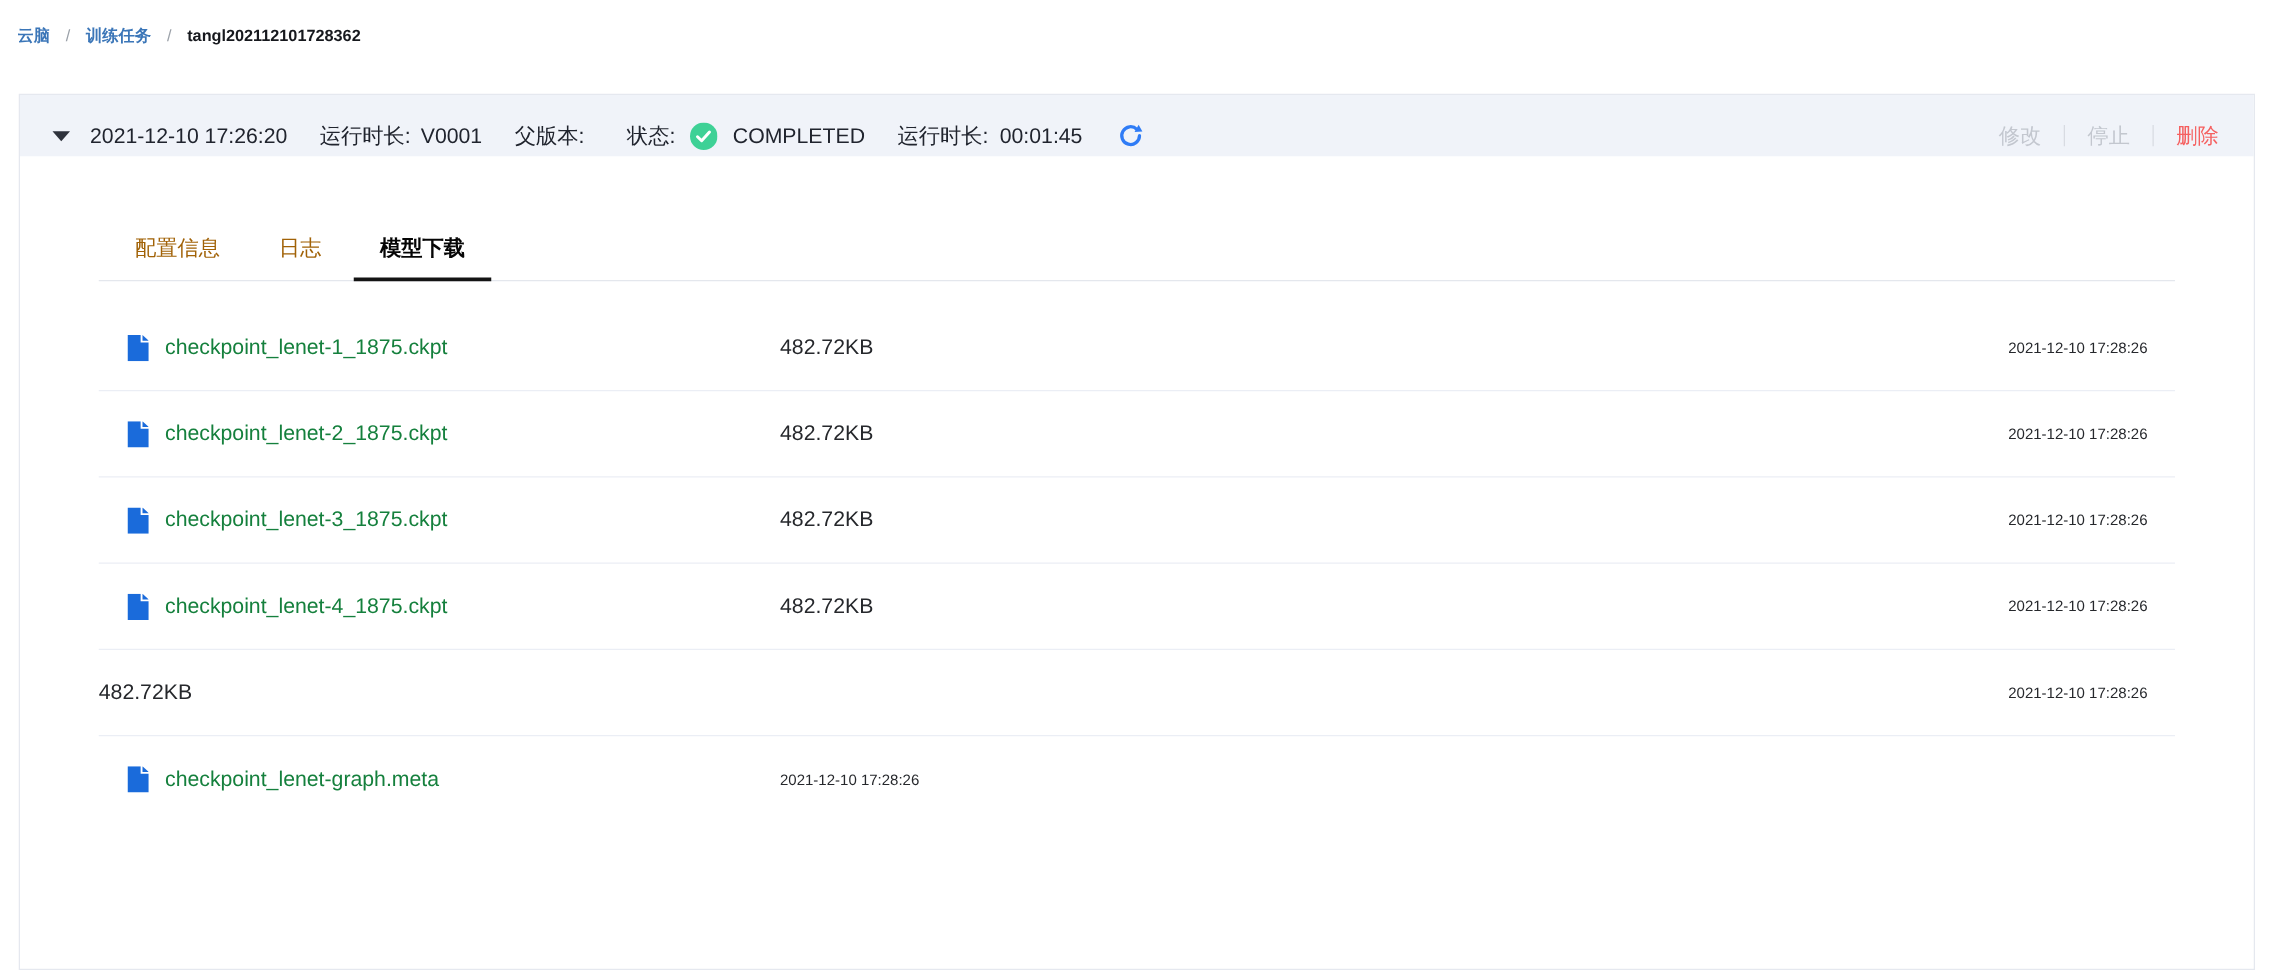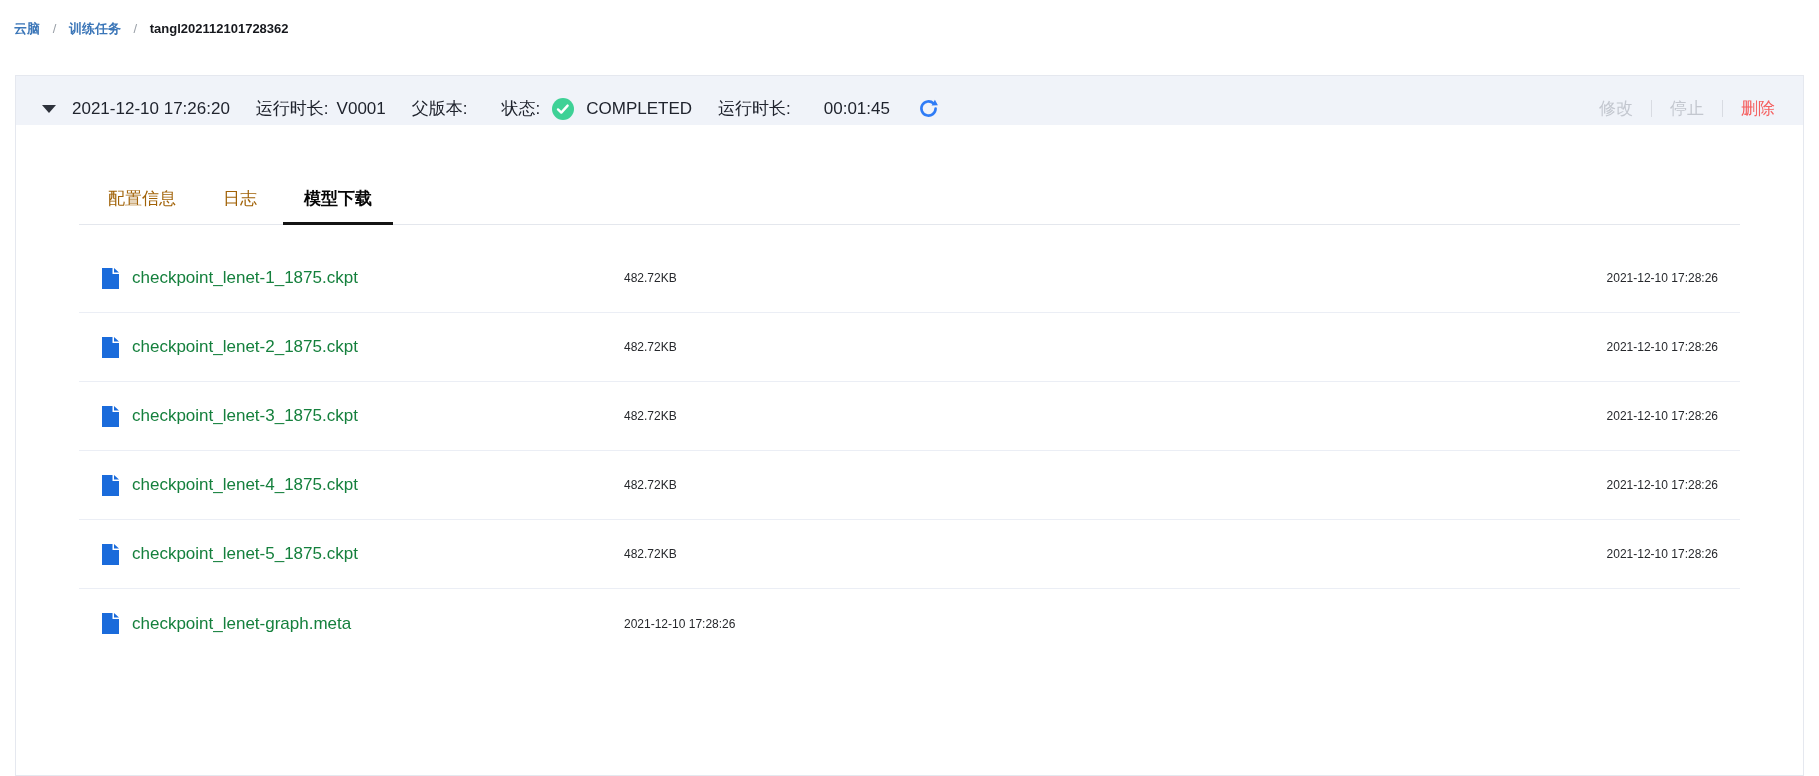--- a/index.html
+++ b/index.html
@@ -39,21 +39,21 @@
 
   .path { margin: 27px 0 0 5px; font-size: 17px; font-weight: bold; color: #1c2333; }
   .path .psep { color: #a8adb5; font-weight: normal; margin-left: 7px; }
 
   .file-table { margin-top: 19px; }
   .frow { display: flex; align-items: center; height: 69px; border-bottom: 1px solid #ebeef5; padding-right: 22px; }
   .frow:last-child { border-bottom: none; }
   .fname { flex: 0 0 545px; display: flex; align-items: center; gap: 13px; padding-left: 23px; }
   .ficon { display: inline-flex; flex: none; }
   .flink { color: #15803d; font-size: 17px; text-decoration: none; cursor: pointer; }
-  .fsize { flex: 1; font-size: 12px; color: #26282c; }
+  .fsize { flex: 1; font-size: 17px; color: #26282c; }
   .fdate { font-size: 12px; color: #26282c; }
 </style>
 </head>
 <body>
 
 <div class="page">
 
   <div class="breadcrumb">
     <a>云脑</a>
     <span class="sep">/</span>
@@ -80,21 +80,21 @@
         <span class="check-wrap">
           <svg width="22" height="22" viewBox="0 0 22 22">
             <circle cx="11" cy="11" r="11" fill="#3ed196"></circle>
             <path d="M6 11.4 L9.3 14.6 L15.6 7.6" stroke="#ffffff" stroke-width="2.4" fill="none" stroke-linecap="round" stroke-linejoin="round"></path>
           </svg>
         </span>
         <span>COMPLETED</span>
       </span>
       <span class="hitem pair">
         <span>运行时长:</span>
-        <span style="margin-left:25px">00:01:45</span>
+        <span style="margin-left:1px">00:01:45</span>
       </span>
       <span class="refresh-wrap">
         <svg width="21" height="21" viewBox="0 0 21 21">
           <path d="M17.6 10.5 a7.1 7.1 0 1 1 -2.1 -5.05" fill="none" stroke="#2f7cf6" stroke-width="2.6" stroke-linecap="round"></path>
           <path d="M13.6 7.6 L19.9 7.2 L16.9 1.7 Z" fill="#2f7cf6"></path>
         </svg>
       </span>
       <span class="spacer"></span>
       <span class="actions">
         <span class="action disabled">修改</span>
@@ -166,29 +166,20 @@
                   <path d="M12 0 L17 4.6 H12 Z" fill="#1a6bdb"></path>
                 </svg>
             </span>
             <a class="flink">checkpoint_lenet-4_1875.ckpt</a>
           </div>
           <div class="fsize">482.72KB</div>
           <div class="fdate">2021-12-10 17:28:26</div>
         </div>
 
         <div class="frow">
-          <div class="fname">
-            <span class="ficon">
-              <svg width="17" height="21" viewBox="0 0 17 21">
-                  <path d="M0 0 H10.5 V6 H17 V21 H0 Z" fill="#1a6bdb"></path>
-                  <path d="M12 0 L17 4.6 H12 Z" fill="#1a6bdb"></path>
-                </svg>
-            </span>
-            <a class="flink">checkpoint_lenet-5_1875.ckpt</a>
-          </div>
           <div class="fsize">482.72KB</div>
           <div class="fdate">2021-12-10 17:28:26</div>
         </div>
 
         <div class="frow">
           <div class="fname">
             <span class="ficon">
               <svg width="17" height="21" viewBox="0 0 17 21">
                   <path d="M0 0 H10.5 V6 H17 V21 H0 Z" fill="#1a6bdb"></path>
                   <path d="M12 0 L17 4.6 H12 Z" fill="#1a6bdb"></path>

